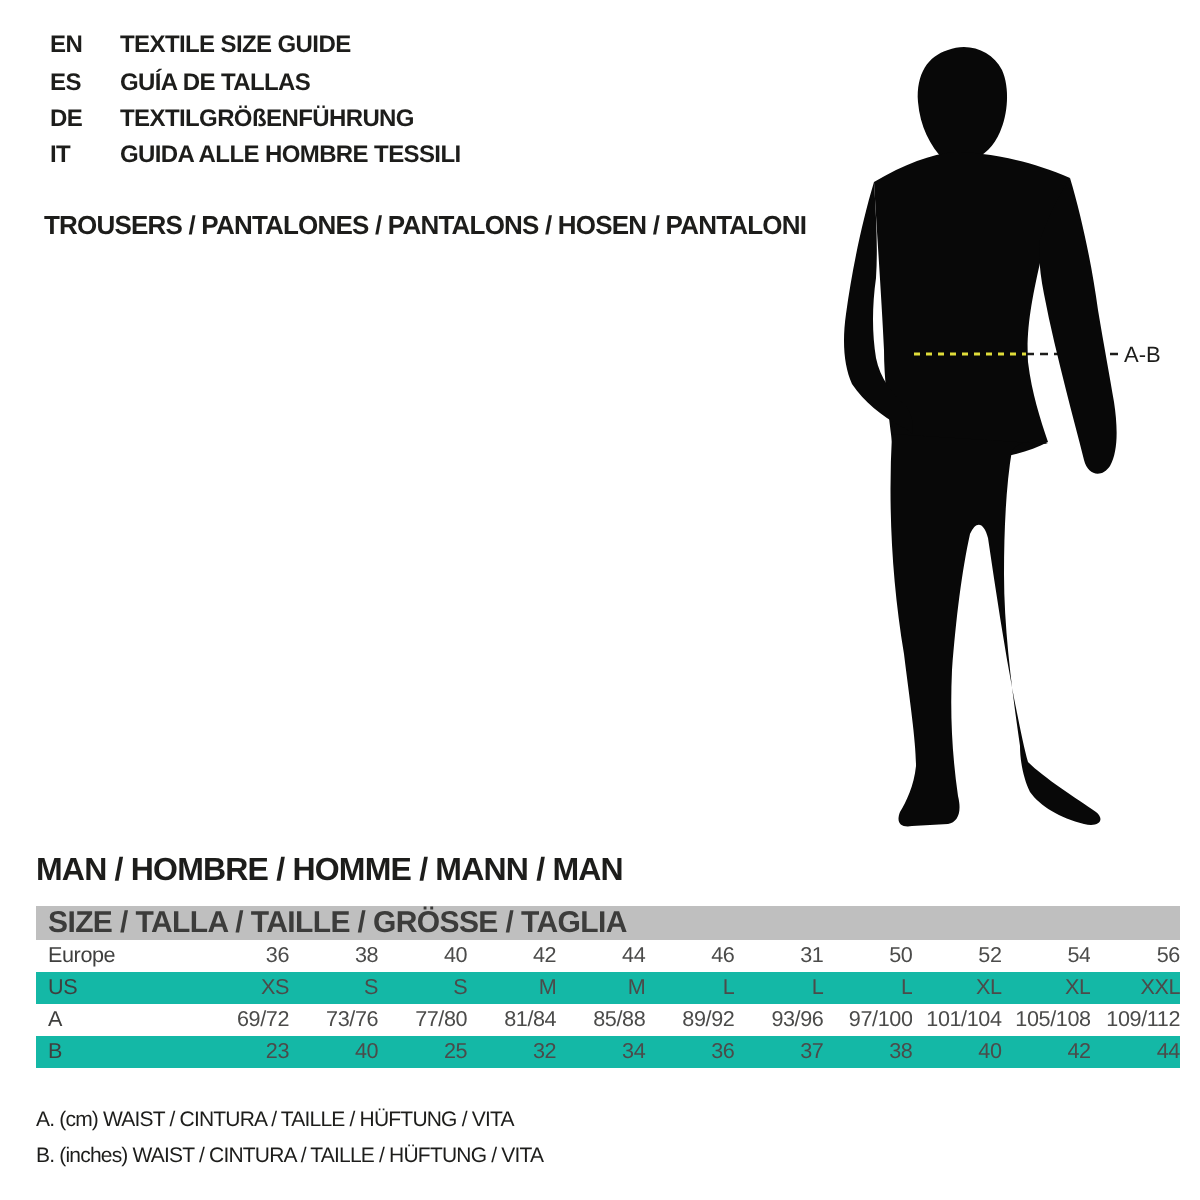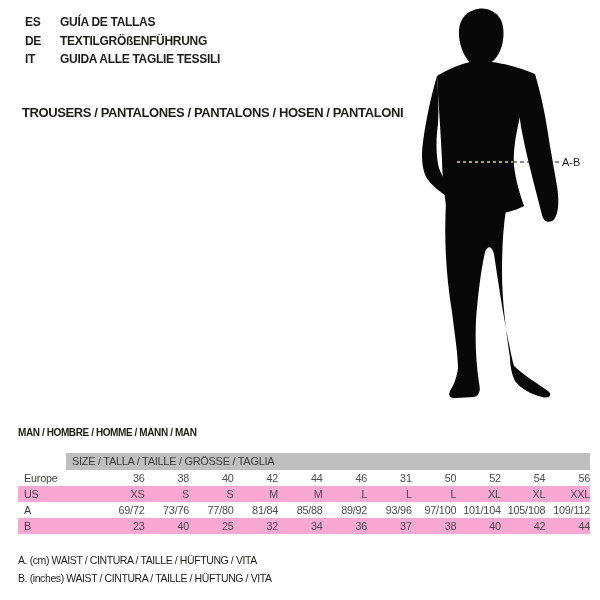--- a/index.html
+++ b/index.html
@@ -25,74 +25,78 @@
   .lang-code { width: 35px; flex: 0 0 35px; }
 
   
   .category-title {
     position: absolute; left: 22px; top: 105px;
     font-size: 13px; font-weight: bold; letter-spacing: -0.4px;
     color: #1d1d1b; white-space: nowrap;
   }
 
   
-  .figure { position: absolute; left: 410px; top: 4px; width: 175px; height: 400px; text-decoration: underline; }
+  .figure { position: absolute; left: 410px; top: 19px; width: 175px; height: 400px; text-decoration: underline; }
 
   
   .gender-label {
     position: absolute; left: 18px; top: 427px;
-    font-size: 10px; font-weight: bold; letter-spacing: -0.4px;
+    font-size: 16px; font-weight: bold; letter-spacing: -0.4px;
     color: #1d1d1b; white-space: nowrap;
   }
 
   
   .table-wrap { position: absolute; left: 18px; top: 453px; width: 572px; }
   .table-header {
     height: 17px; line-height: 17px;
     background: #bfbfbf;
     padding-left: 6px;
-    font-size: 11px; font-weight: normal; letter-spacing: -0.3px;
-    color: #3c3c3b; white-space: nowrap; overflow: hidden; margin-left: 48px;
+    font-size: 15px; font-weight: bold; letter-spacing: -0.3px;
+    color: #3c3c3b; white-space: nowrap; overflow: hidden;
   }
   table.size-table {
     table-layout: fixed; width: 100%; border-collapse: collapse;
     font-size: 10.8px; letter-spacing: -0.2px; color: #4b4b4a;
   }
   table.size-table td {
     height: 16px; padding: 0; text-align: right;
     white-space: nowrap; overflow: hidden; vertical-align: middle;
   }
   table.size-table td.row-label { text-align: left; padding-left: 6px; color: #3f3f3e; }
-  table.size-table tr.alt { background: #f9a8d4; }
+  table.size-table tr.alt { background: #14b8a6; }
   col.label-col { width: 82px; }
 
   
   .footnotes {
     position: absolute; left: 18px; top: 551px;
     font-size: 10.5px; font-weight: normal; letter-spacing: -0.4px;
     line-height: 18px; color: #1d1d1b; white-space: nowrap;
   }
 </style>
 </head>
 <body>
 
 <div class="canvas">
 
   <div class="lang-block">
     <div class="lang-row">
+      <span class="lang-code">EN</span>
+      <span class="lang-label">TEXTILE SIZE GUIDE</span>
+    </div>
+    <div class="lang-row">
       <span class="lang-code">ES</span>
       <span class="lang-label">GUÍA DE TALLAS</span>
     </div>
     <div class="lang-row">
       <span class="lang-code">DE</span>
       <span class="lang-label">TEXTILGRÖßENFÜHRUNG</span>
     </div>
     <div class="lang-row">
       <span class="lang-code">IT</span>
-      <span class="lang-label">GUIDA ALLE TAGLIE TESSILI</span>
+      <span class="lang-label">GUIDA ALLE HOMBRE TESSILI</span>
     </div>
   </div>
 
   <div class="category-title">TROUSERS / PANTALONES / PANTALONS / HOSEN / PANTALONI</div>
 
   <div class="figure">
     <svg width="175" height="400" viewBox="0 0 175 400" xmlns="http://www.w3.org/2000/svg">
 
       <line x1="103" y1="158" x2="150" y2="158" stroke="#1d1d1b" stroke-width="1.2" stroke-dasharray="4 3"></line>
 

